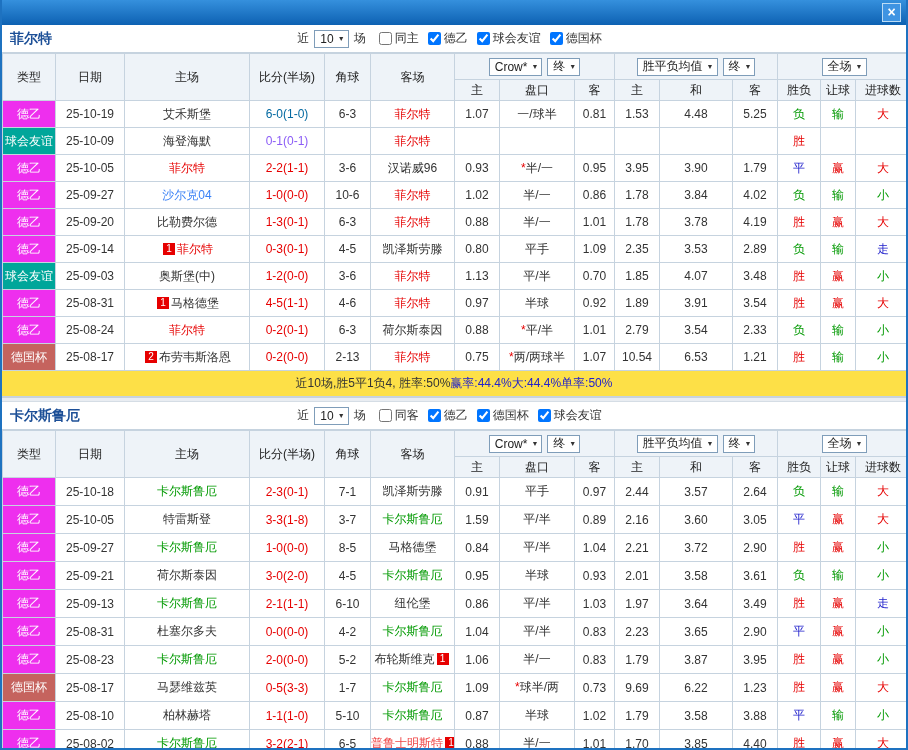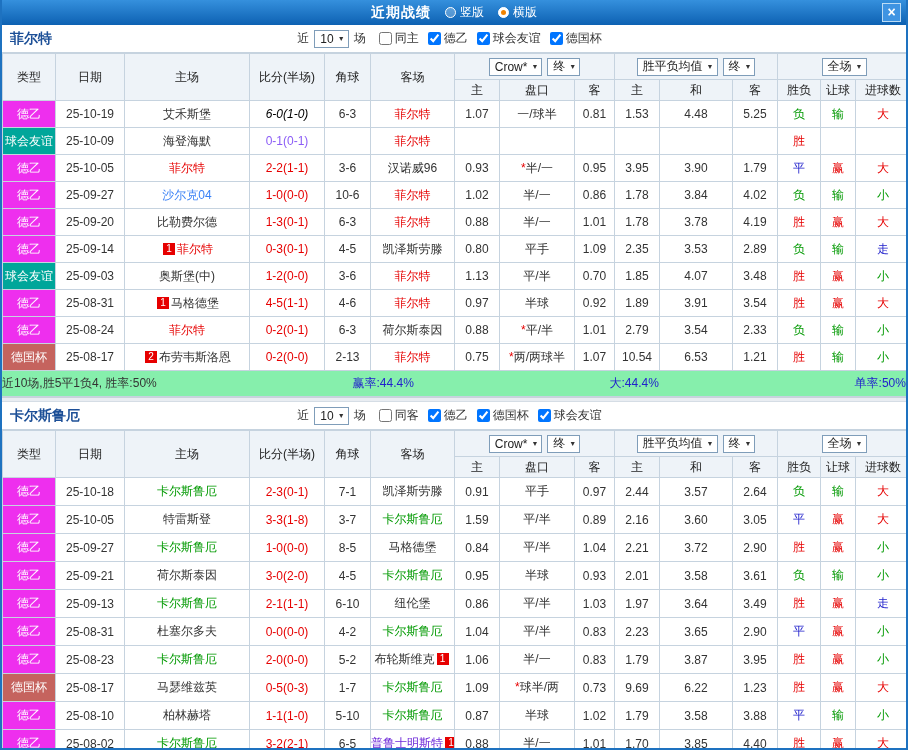--- a/index.html
+++ b/index.html
@@ -41,40 +41,29 @@
   .match-table th,.match-table td{border:1px solid #c6d3df;text-align:center;overflow:hidden;white-space:nowrap;padding:0}
   .match-table thead th{background:#eef3f8;font-weight:normal;color:#222}
   .hrow1 th{height:26px}
   .hrow2 th{height:21px}
   tbody td{height:27px;background:#fff}
   .section[data-section="1"] tbody td{height:28px}
   .type-cell{color:#fff}
   .team-cell{font-size:12px}
   .badge{display:inline-block;width:12px;height:12px;line-height:12px;background:#e60000;color:#fff;
     font-size:10px;margin:0 2px;vertical-align:1px}
-  .summary-row{height:26px;display:flex;align-items:center;justify-content:space-between;background:#86efac;
+  .summary-row{height:26px;display:flex;align-items:center;justify-content:center;background:#fde047;
     border-bottom:1px solid #c6d3df}
 </style>
 </head>
 <body>
 
 <div class="app">
 
   <div class="titlebar">
-    <div class="tb-group">
-      <span class="tb-title">近期战绩</span>
-      <span class="radio-opt">
-        <span class="radio-dot"></span>
-        <span>竖版</span>
-      </span>
-      <span class="radio-opt">
-        <span class="radio-dot selected"></span>
-        <span>横版</span>
-      </span>
-    </div>
     <div class="close-btn">×</div>
   </div>
 
   <div class="section" data-section="0">
     <div class="filter-row">
       <span class="team-name">菲尔特</span>
       <div class="filter-controls">
         <span>近</span>
         <span class="select">
             <span>10</span>
@@ -170,21 +159,21 @@
           <th>胜负</th>
           <th>让球</th>
           <th>进球数</th>
         </tr>
       </thead>
       <tbody>
           <tr>
             <td class="type-cell" style="background: rgb(238, 47, 238);">德乙</td>
             <td>25-10-19</td>
             <td class="team-cell"><span style="color: rgb(51, 51, 51);">艾禾斯堡</span></td>
-            <td class="score-cell" style="color: #000000; font-style: italic;">6-0(1-0)</td>
+            <td class="score-cell" style="color: #0369a1;">6-0(1-0)</td>
             <td>6-3</td>
             <td class="team-cell"><span style="color: rgb(230, 0, 0);">菲尔特</span></td>
             <td class="odds-cell">1.07</td>
             <td class="odds-cell">一/球半</td>
             <td class="odds-cell">0.81</td>
             <td class="odds-cell">1.53</td>
             <td class="odds-cell">4.48</td>
             <td class="odds-cell">5.25</td>
             <td class="result-cell" style="color: rgb(0, 153, 0);">负</td>
             <td class="result-cell" style="color: rgb(0, 153, 0);">输</td>
@@ -573,21 +562,21 @@
             <td class="odds-cell">3.87</td>
             <td class="odds-cell">3.95</td>
             <td class="result-cell" style="color: rgb(230, 0, 0);">胜</td>
             <td class="result-cell" style="color: rgb(230, 0, 0);">赢</td>
             <td class="result-cell" style="color: rgb(0, 153, 0);">小</td>
           </tr>
           <tr>
             <td class="type-cell" style="background: rgb(197, 99, 94);">德国杯</td>
             <td>25-08-17</td>
             <td class="team-cell"><span style="color: rgb(51, 51, 51);">马瑟维兹英</span></td>
-            <td class="score-cell" style="color: rgb(230, 0, 0);">0-5(0-3)</td>
+            <td class="score-cell" style="color: rgb(230, 0, 0);">0-5(3-3)</td>
             <td>1-7</td>
             <td class="team-cell"><span style="color: rgb(0, 153, 0);">卡尔斯鲁厄</span></td>
             <td class="odds-cell">1.09</td>
             <td class="odds-cell"><span class="star" style="color: rgb(230, 0, 0);">*</span>球半/两</td>
             <td class="odds-cell">0.73</td>
             <td class="odds-cell">9.69</td>
             <td class="odds-cell">6.22</td>
             <td class="odds-cell">1.23</td>
             <td class="result-cell" style="color: rgb(230, 0, 0);">胜</td>
             <td class="result-cell" style="color: rgb(230, 0, 0);">赢</td>
@@ -609,21 +598,21 @@
             <td class="result-cell" style="color: rgb(34, 34, 204);">平</td>
             <td class="result-cell" style="color: rgb(0, 153, 0);">输</td>
             <td class="result-cell" style="color: rgb(0, 153, 0);">小</td>
           </tr>
           <tr>
             <td class="type-cell" style="background: rgb(238, 47, 238);">德乙</td>
             <td>25-08-02</td>
             <td class="team-cell"><span style="color: rgb(0, 153, 0);">卡尔斯鲁厄</span></td>
             <td class="score-cell" style="color: rgb(230, 0, 0);">3-2(2-1)</td>
             <td>6-5</td>
-            <td class="team-cell"><span style="color: #6d28d9;">普鲁士明斯特</span><span class="badge">1</span></td>
+            <td class="team-cell"><span style="color: #ef4444;">普鲁士明斯特</span><span class="badge">1</span></td>
             <td class="odds-cell">0.88</td>
             <td class="odds-cell">半/一</td>
             <td class="odds-cell">1.01</td>
             <td class="odds-cell">1.70</td>
             <td class="odds-cell">3.85</td>
             <td class="odds-cell">4.40</td>
             <td class="result-cell" style="color: rgb(230, 0, 0);">胜</td>
             <td class="result-cell" style="color: rgb(230, 0, 0);">赢</td>
             <td class="result-cell" style="color: rgb(230, 0, 0);">大</td>
           </tr>

